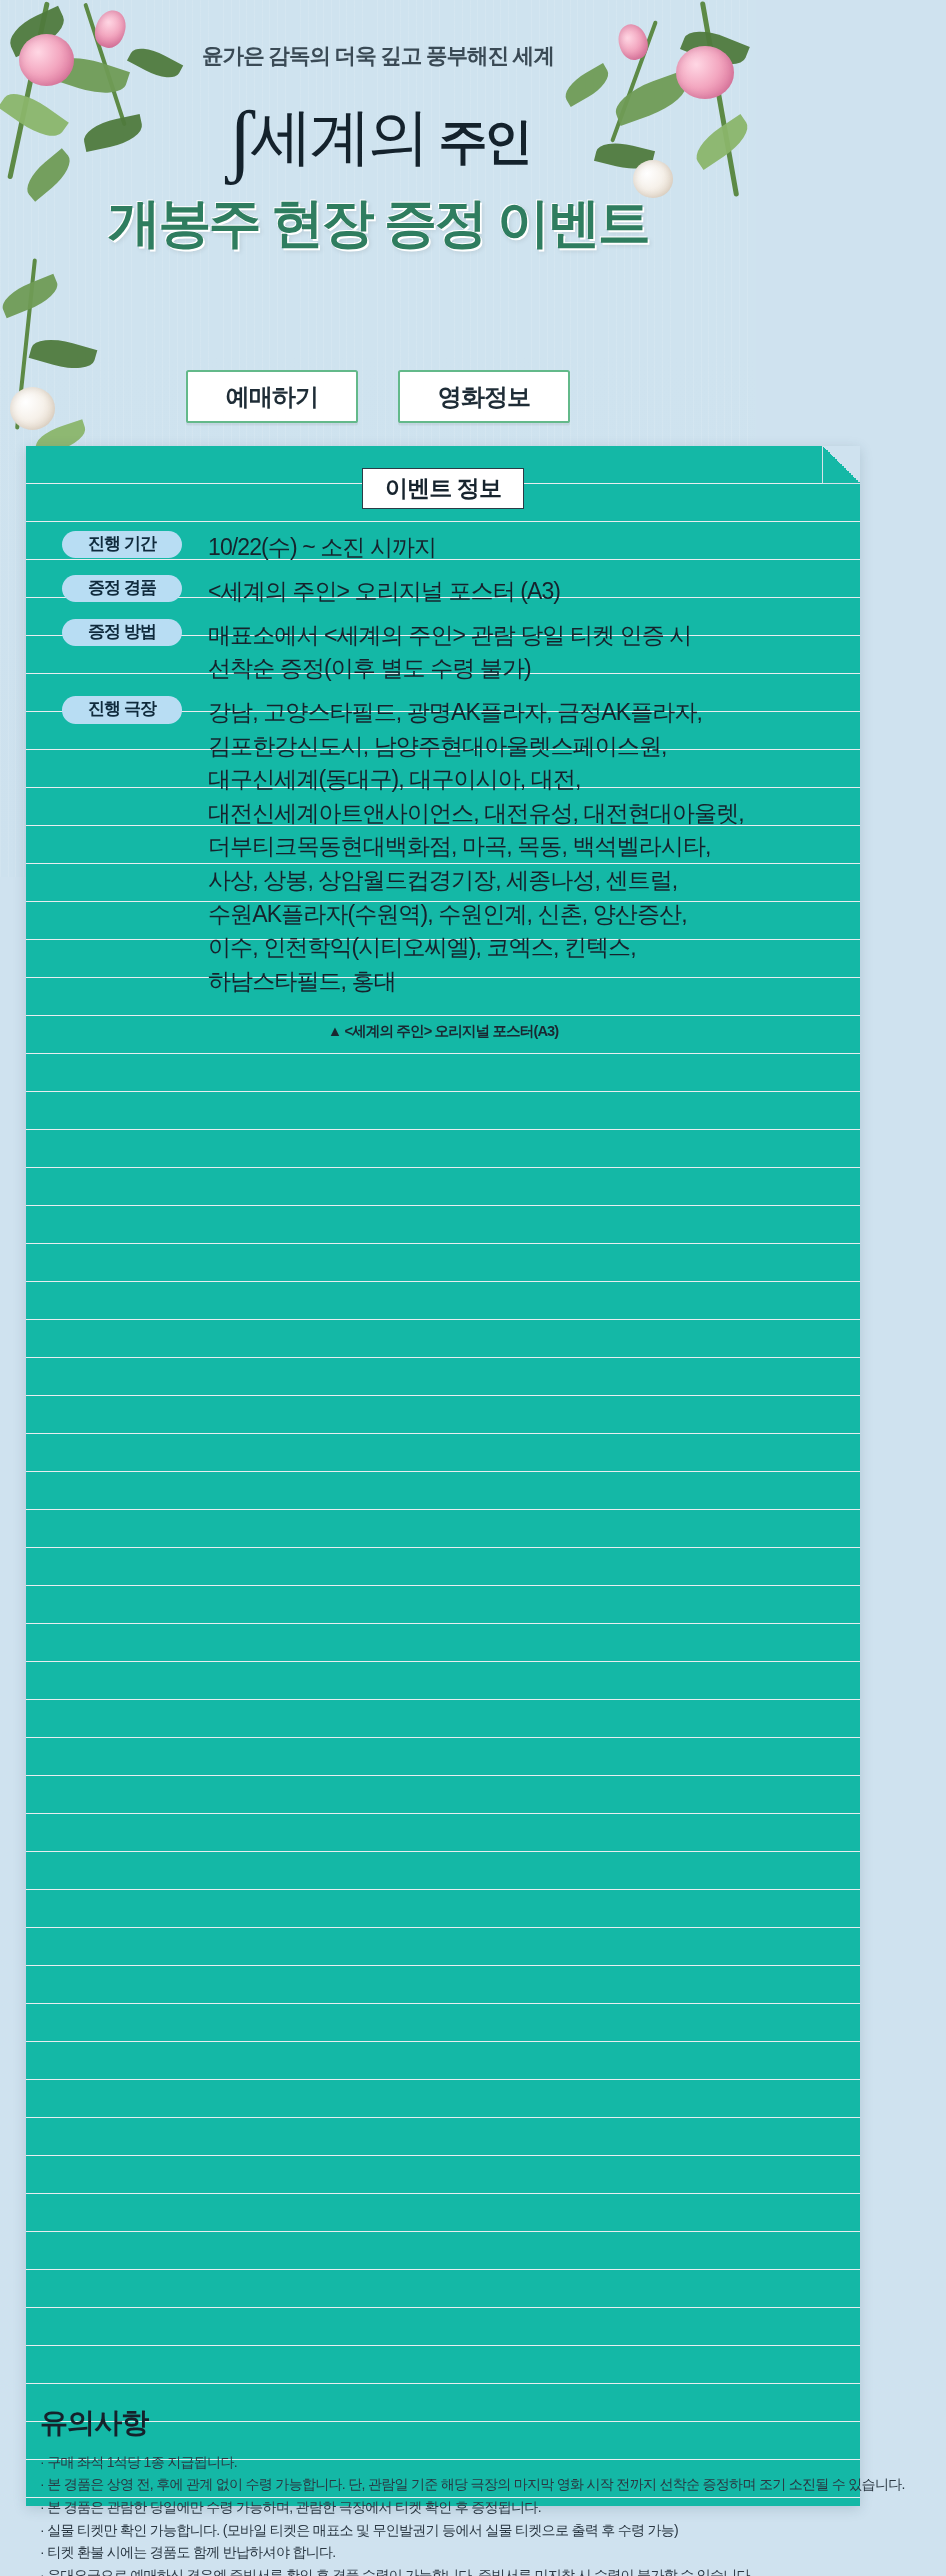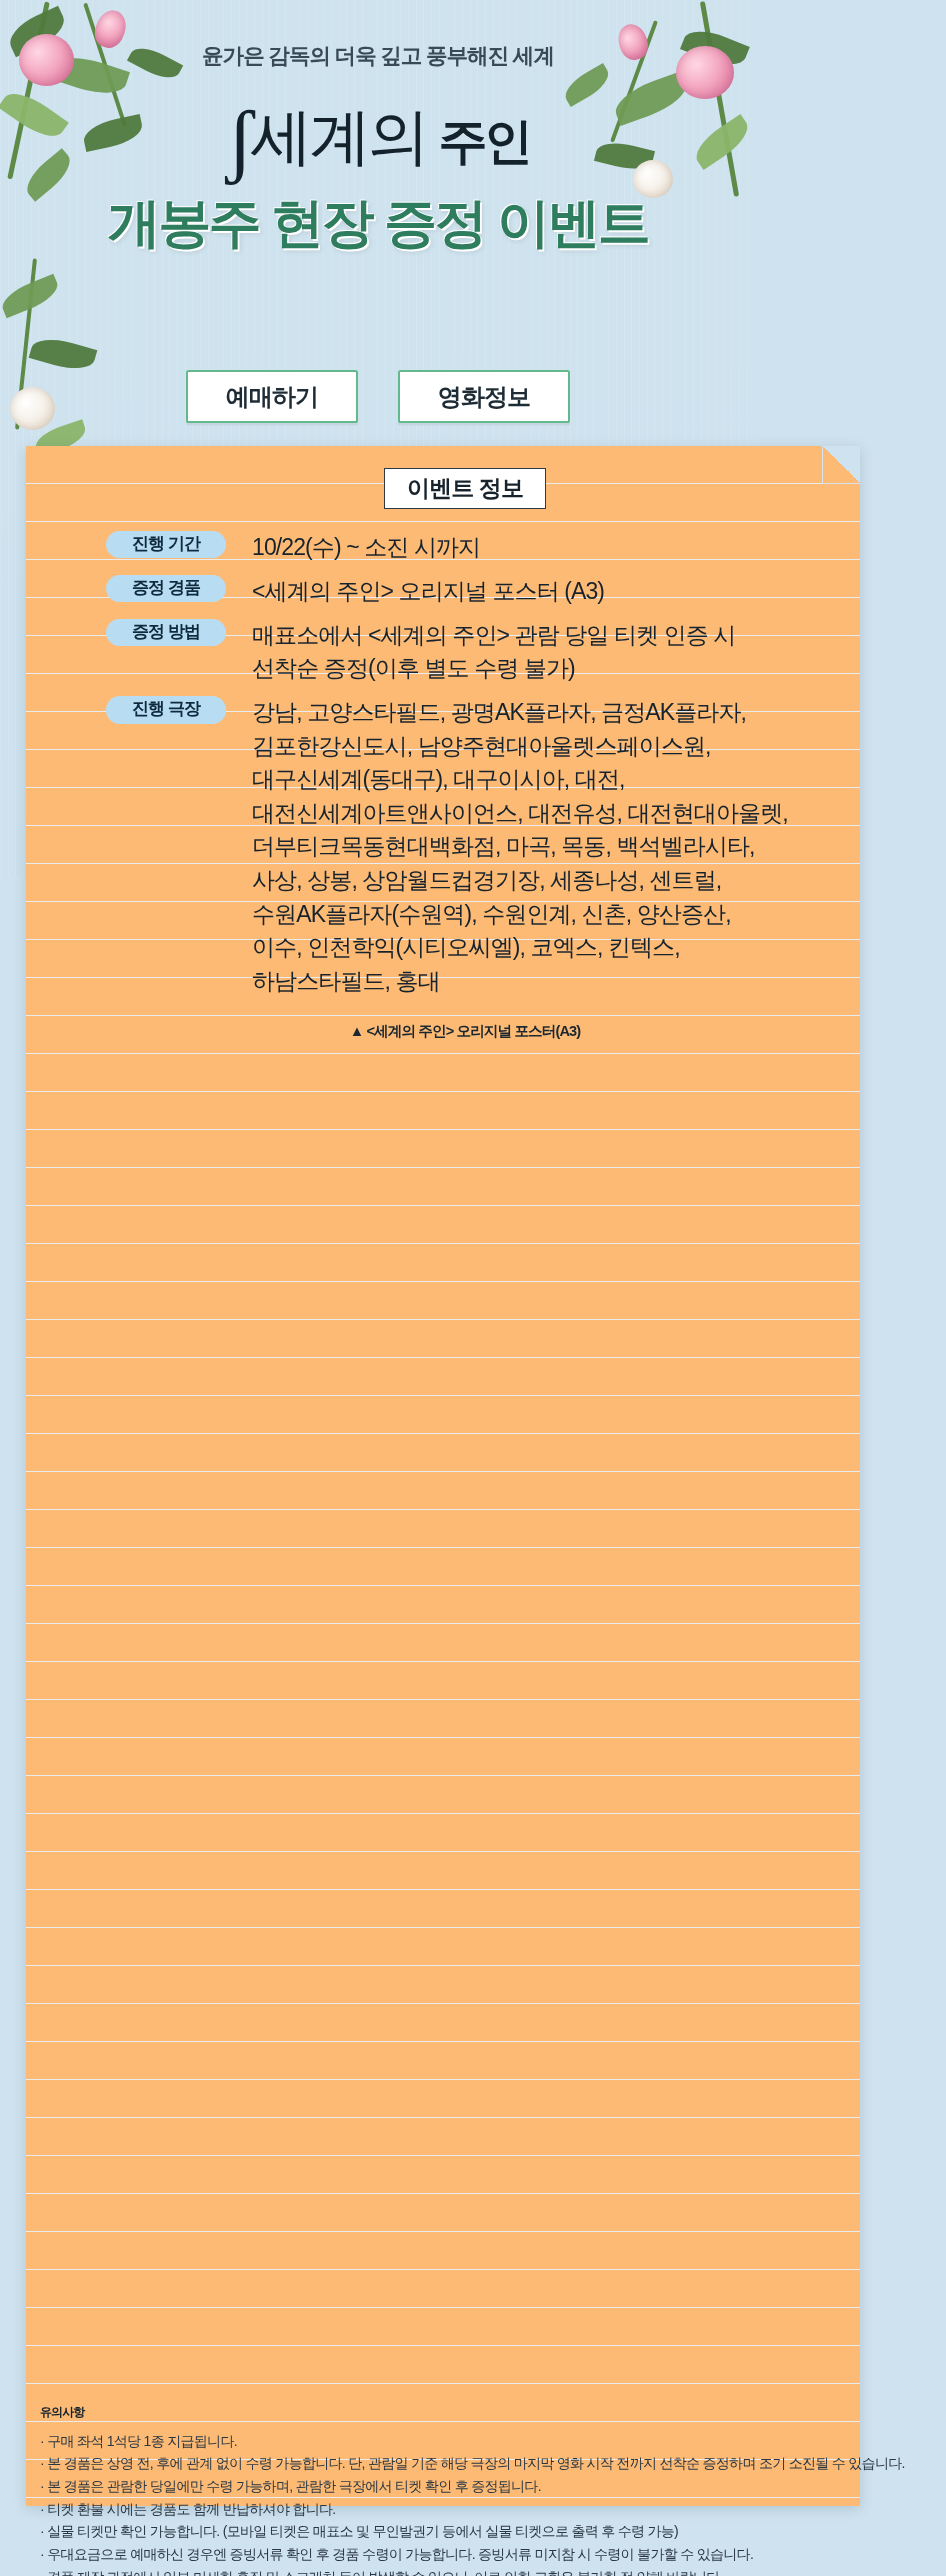--- a/index.html
+++ b/index.html
@@ -96,23 +96,22 @@
     background:#ffffff; border:2.6px solid #63b98a;
     border-radius:2.6px;
     box-shadow:0 2.6px 0 rgba(0,0,0,.06);
     cursor:pointer;
   }
 
   
   .card {
     position:absolute; top:446px; left:26px;
     width:834px; height:2060px;
-    background:#fdba74;
+    background:#14b8a6;
     box-shadow:0 3.4px 12px rgba(40,70,90,.18);
-    padding-left:44px;
   }
   
   .card .rules {
     position:absolute; inset:0;
     background:repeating-linear-gradient(180deg, rgba(0,0,0,0) 0 37px, #e9edf0 37px 38px);
     pointer-events:none;
   }
   
   .fold {
     position:absolute; top:0; right:0; width:38px; height:38px;
@@ -197,21 +196,21 @@
 
   .poster-cap {
     margin-top:8.6px; font-size:14.6px; color:#1a2731; letter-spacing:-0.9px; font-weight:bold;
   }
 
   
   .notice {
     position:absolute; top:2404px; left:40px; width:869px;
   }
   .notice h3 {
-    margin:0 0 8.6px 0; font-size:12px; color:#15212b; letter-spacing:-0.9px;
+    margin:0 0 8.6px 0; font-size:28px; color:#15212b; letter-spacing:-0.9px;
   }
   .notice li {
     list-style:none; font-size:14px; color:#2a3742; line-height:1.62;
     letter-spacing:-0.7px;
   }
   .notice ul { margin:0; padding:0; }
 </style>
 </head>
 <body>
 
@@ -327,20 +326,20 @@
     </div>
   </div>
 </div>
 
 <div class="notice">
   <h3>유의사항</h3>
   <ul>
     <li>· 구매 좌석 1석당 1종 지급됩니다.</li>
     <li>· 본 경품은 상영 전, 후에 관계 없이 수령 가능합니다. 단, 관람일 기준 해당 극장의 마지막 영화 시작 전까지 선착순 증정하며 조기 소진될 수 있습니다.</li>
     <li>· 본 경품은 관람한 당일에만 수령 가능하며, 관람한 극장에서 티켓 확인 후 증정됩니다.</li>
+    <li>· 실물 티켓만 확인 가능합니다. (모바일 티켓은 매표소 및 무인발권기 등에서 실물 티켓으로 출력 후 수령 가능)</li>
     <li>· 티켓 환불 시에는 경품도 함께 반납하셔야 합니다.</li>
-    <li>· 실물 티켓만 확인 가능합니다. (모바일 티켓은 매표소 및 무인발권기 등에서 실물 티켓으로 출력 후 수령 가능)</li>
     <li>· 우대요금으로 예매하신 경우엔 증빙서류 확인 후 경품 수령이 가능합니다. 증빙서류 미지참 시 수령이 불가할 수 있습니다.</li>
     <li>· 경품 제작 과정에서 일부 미세한 흠집 및 스크래치 등이 발생할 수 있으나, 이로 인한 교환은 불가한 점 양해 바랍니다.</li>
 
   </ul>
 </div>
 
 
 </body></html>

